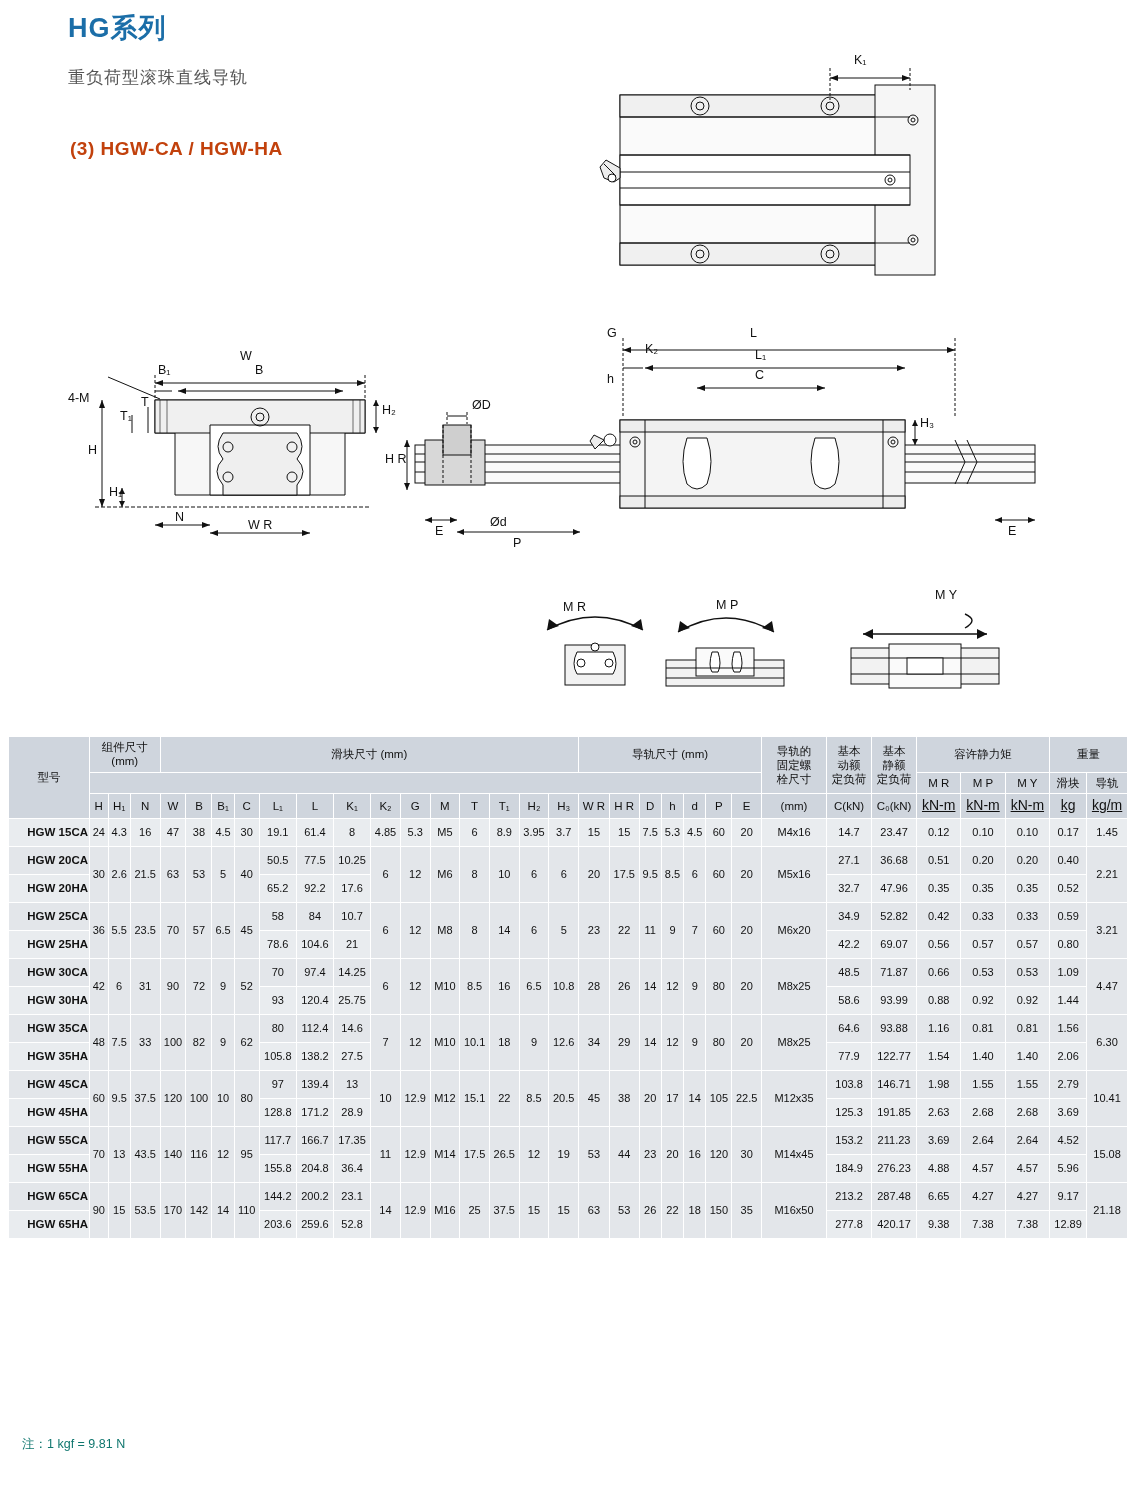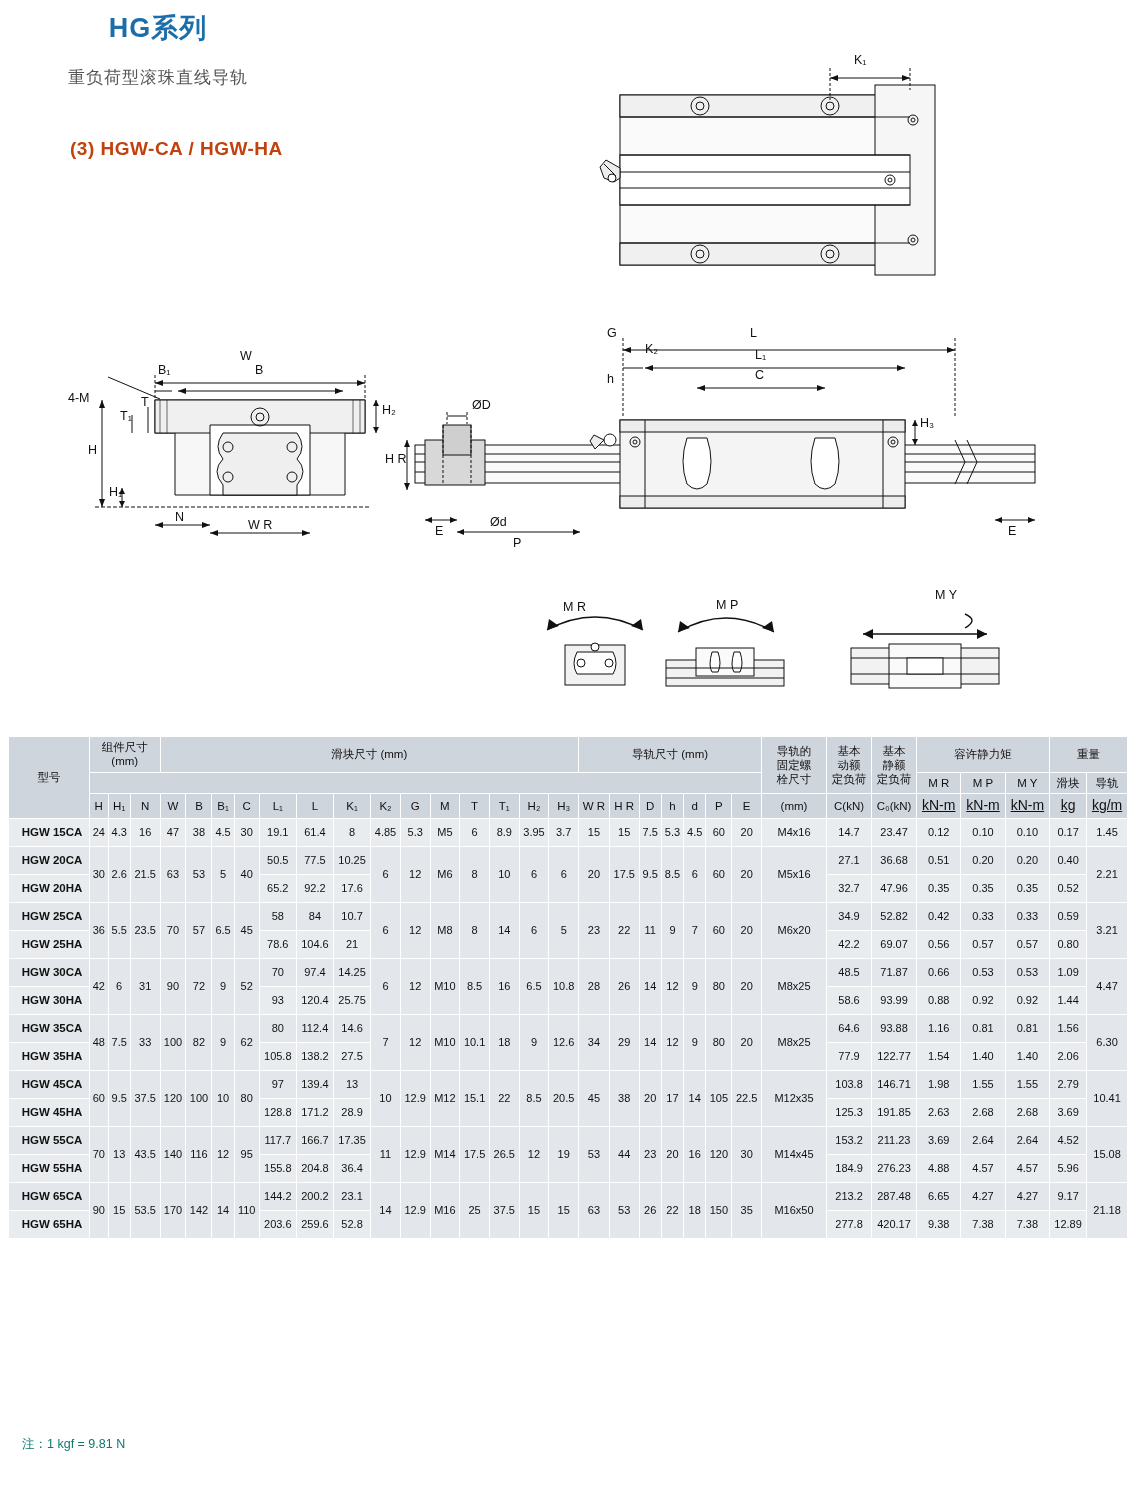--- a/index.html
+++ b/index.html
@@ -4,38 +4,38 @@
 <style>
   html,body{margin:0;padding:0;}
   body{
     width:1136px;height:1495px;background:#ffffff;
     font-family:"Liberation Sans", sans-serif;
     color:#1a1a1a;position:relative;overflow:hidden;
   }
   .page{position:relative;width:1136px;height:1495px;}
 
   
-  .hdr{position:absolute;left:68px;top:10px;text-align:center;}
+  .hdr{position:absolute;left:68px;top:10px;}
   .hdr .t1{font-size:27px;font-weight:bold;color:#1b6ea8;letter-spacing:1px;}
   .hdr .t2{font-size:17px;color:#555;margin-top:20px;letter-spacing:1px;}
   .subtitle{position:absolute;left:70px;top:138px;font-size:19px;font-weight:bold;color:#c2410c;letter-spacing:.5px;}
 
   
   .draw{position:absolute;}
   .lbl{position:absolute;font-size:12.5px;color:#111;white-space:nowrap;}
 
   svg{display:block;overflow:visible;}
 
   
   .tbl-wrap{position:absolute;left:8px;top:736px;width:1120px;}
   table{border-collapse:collapse;width:1120px;font-size:11px;color:#111;}
   table td,table th{border:1px solid #ffffff;text-align:center;vertical-align:middle;font-weight:normal;}
   thead td{background:#cfd5dd;font-size:11.5px;padding:3px 1px;line-height:1.25;}
   tbody td{background:#e9ecef;padding:3px 1px;height:21px;}
-  tbody td.model{background:#e9ecef;text-align:center;padding-left:7px;font-weight:bold;font-size:11.5px;white-space:nowrap;}
+  tbody td.model{background:#e9ecef;text-align:right;padding-left:7px;font-weight:bold;font-size:11.5px;white-space:nowrap;}
   tbody tr.alt td{background:#e3e6ea;}
   .note{position:absolute;left:22px;top:1436px;font-size:12.5px;color:#0f766e;}
   .hdr-unit{font-size:14px;text-decoration:underline;}
 </style>
 </head>
 <body>
 
 <div class="page">
 
   <div class="hdr">

